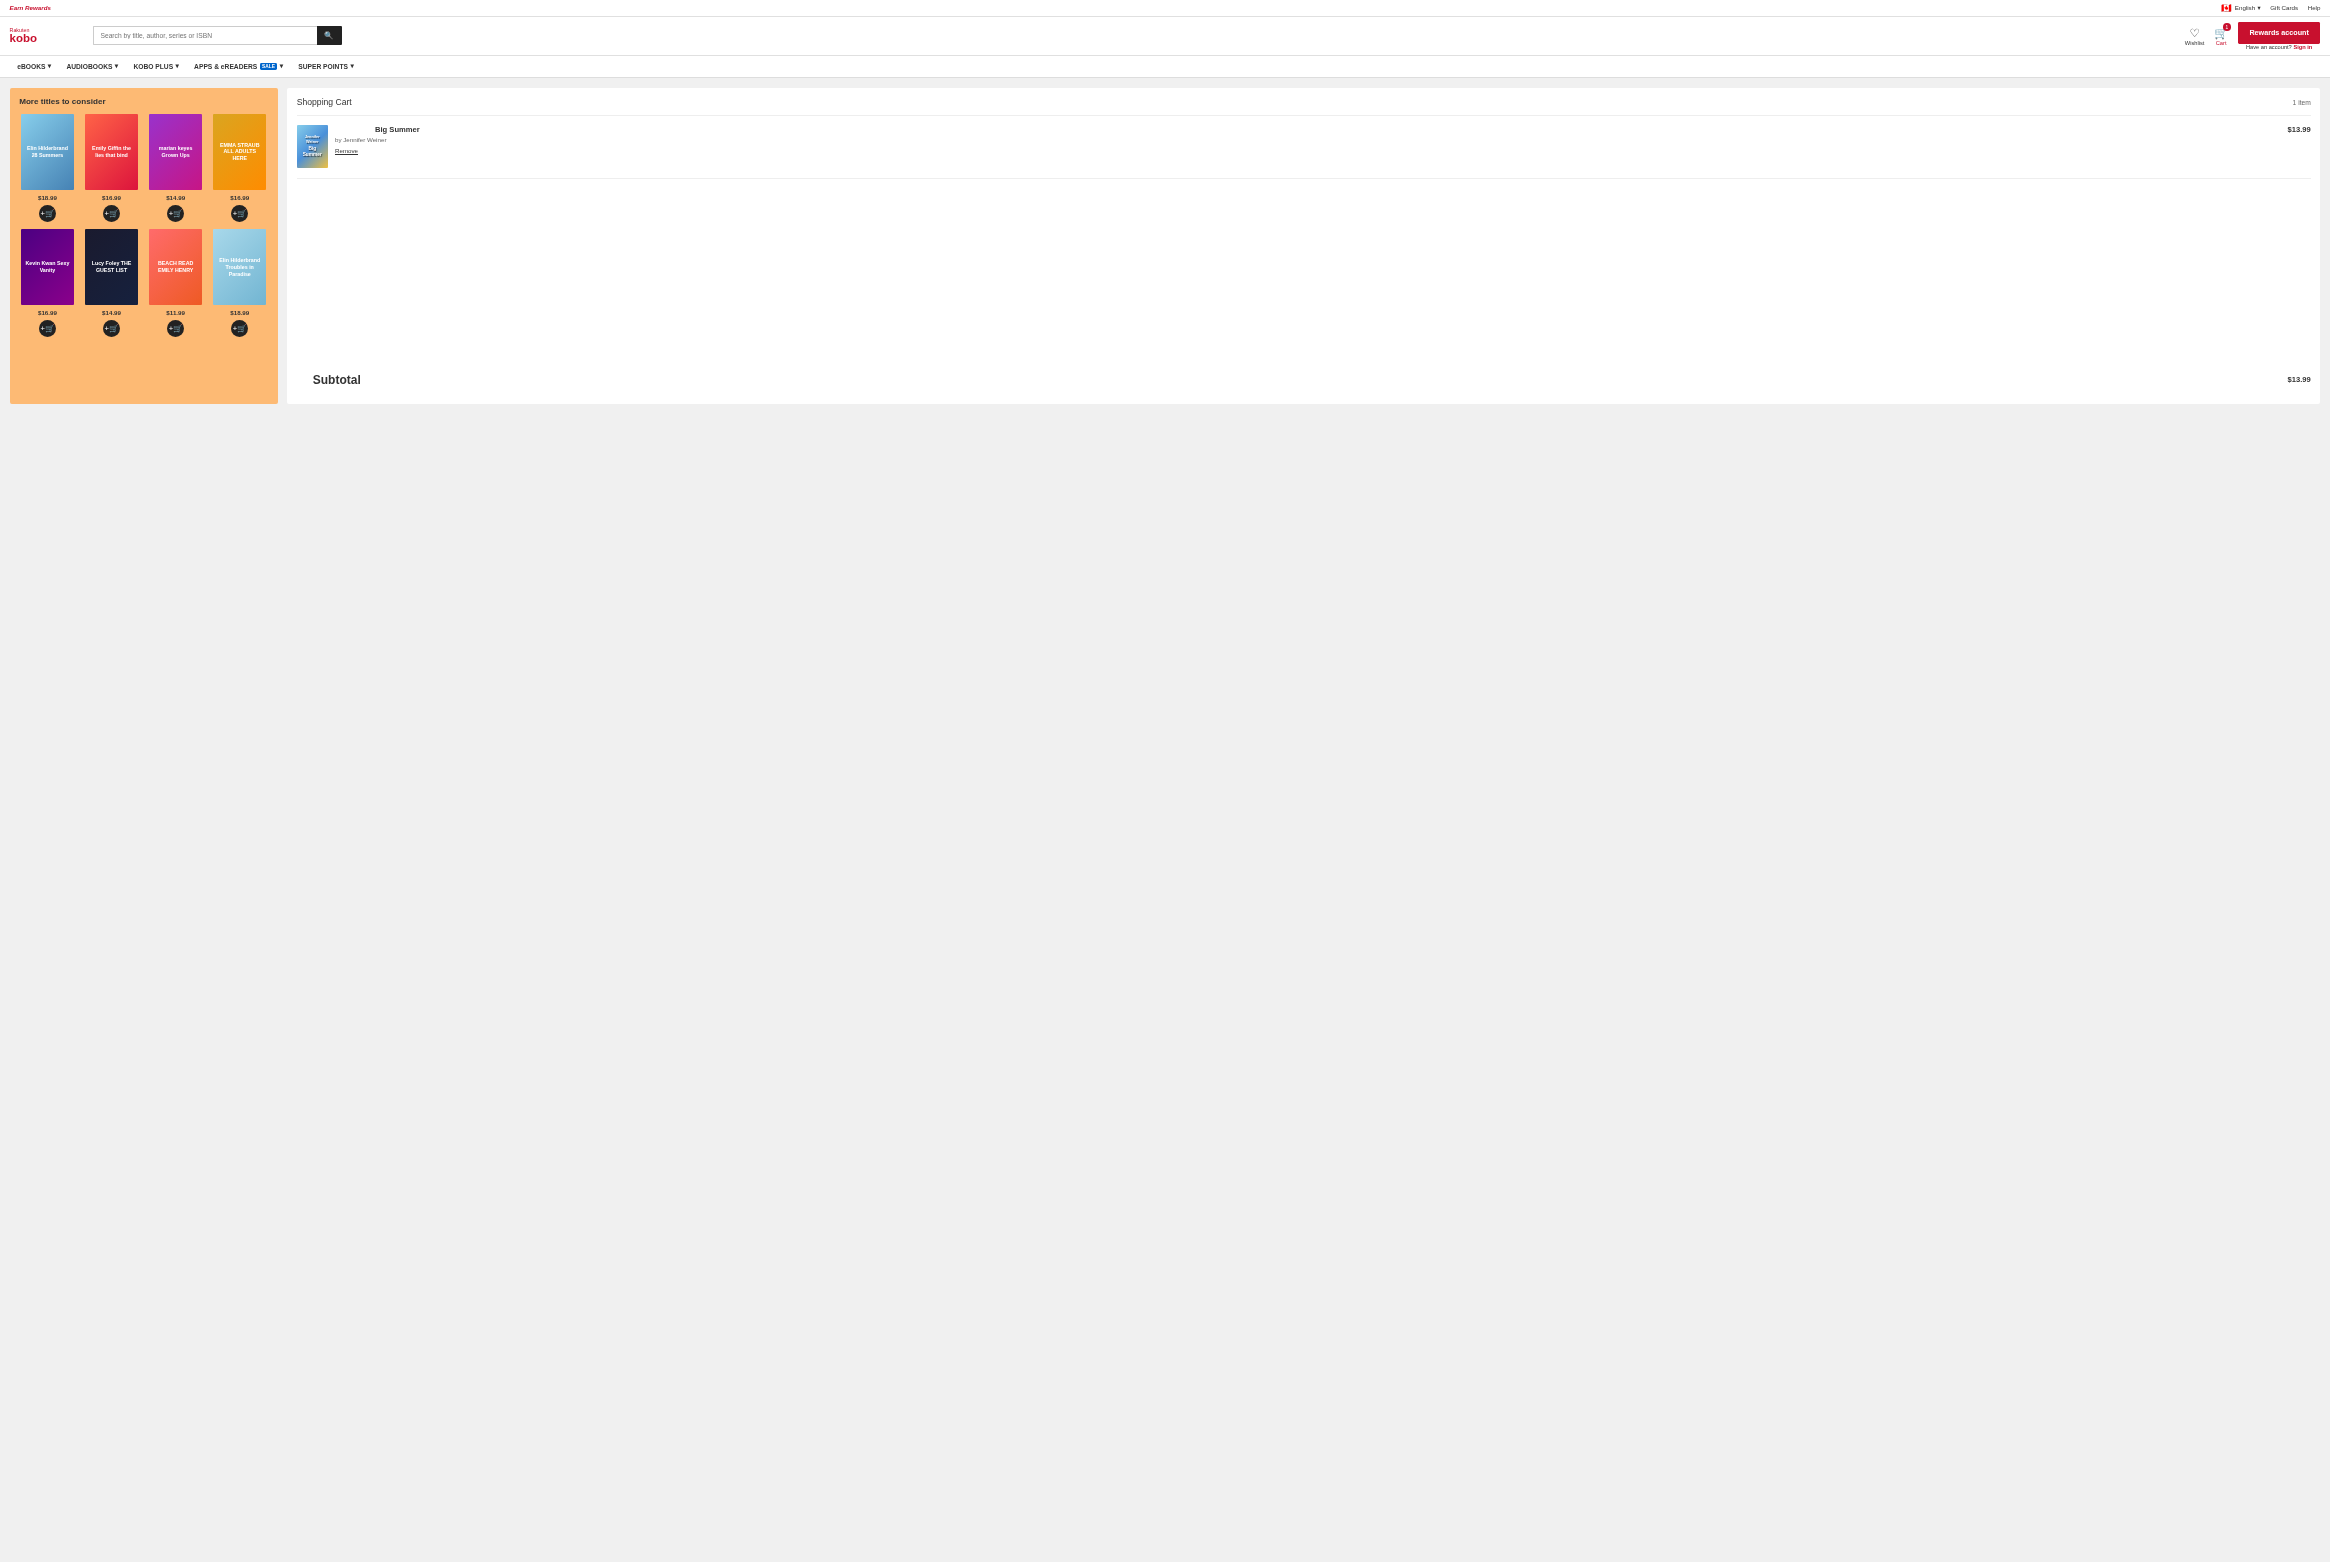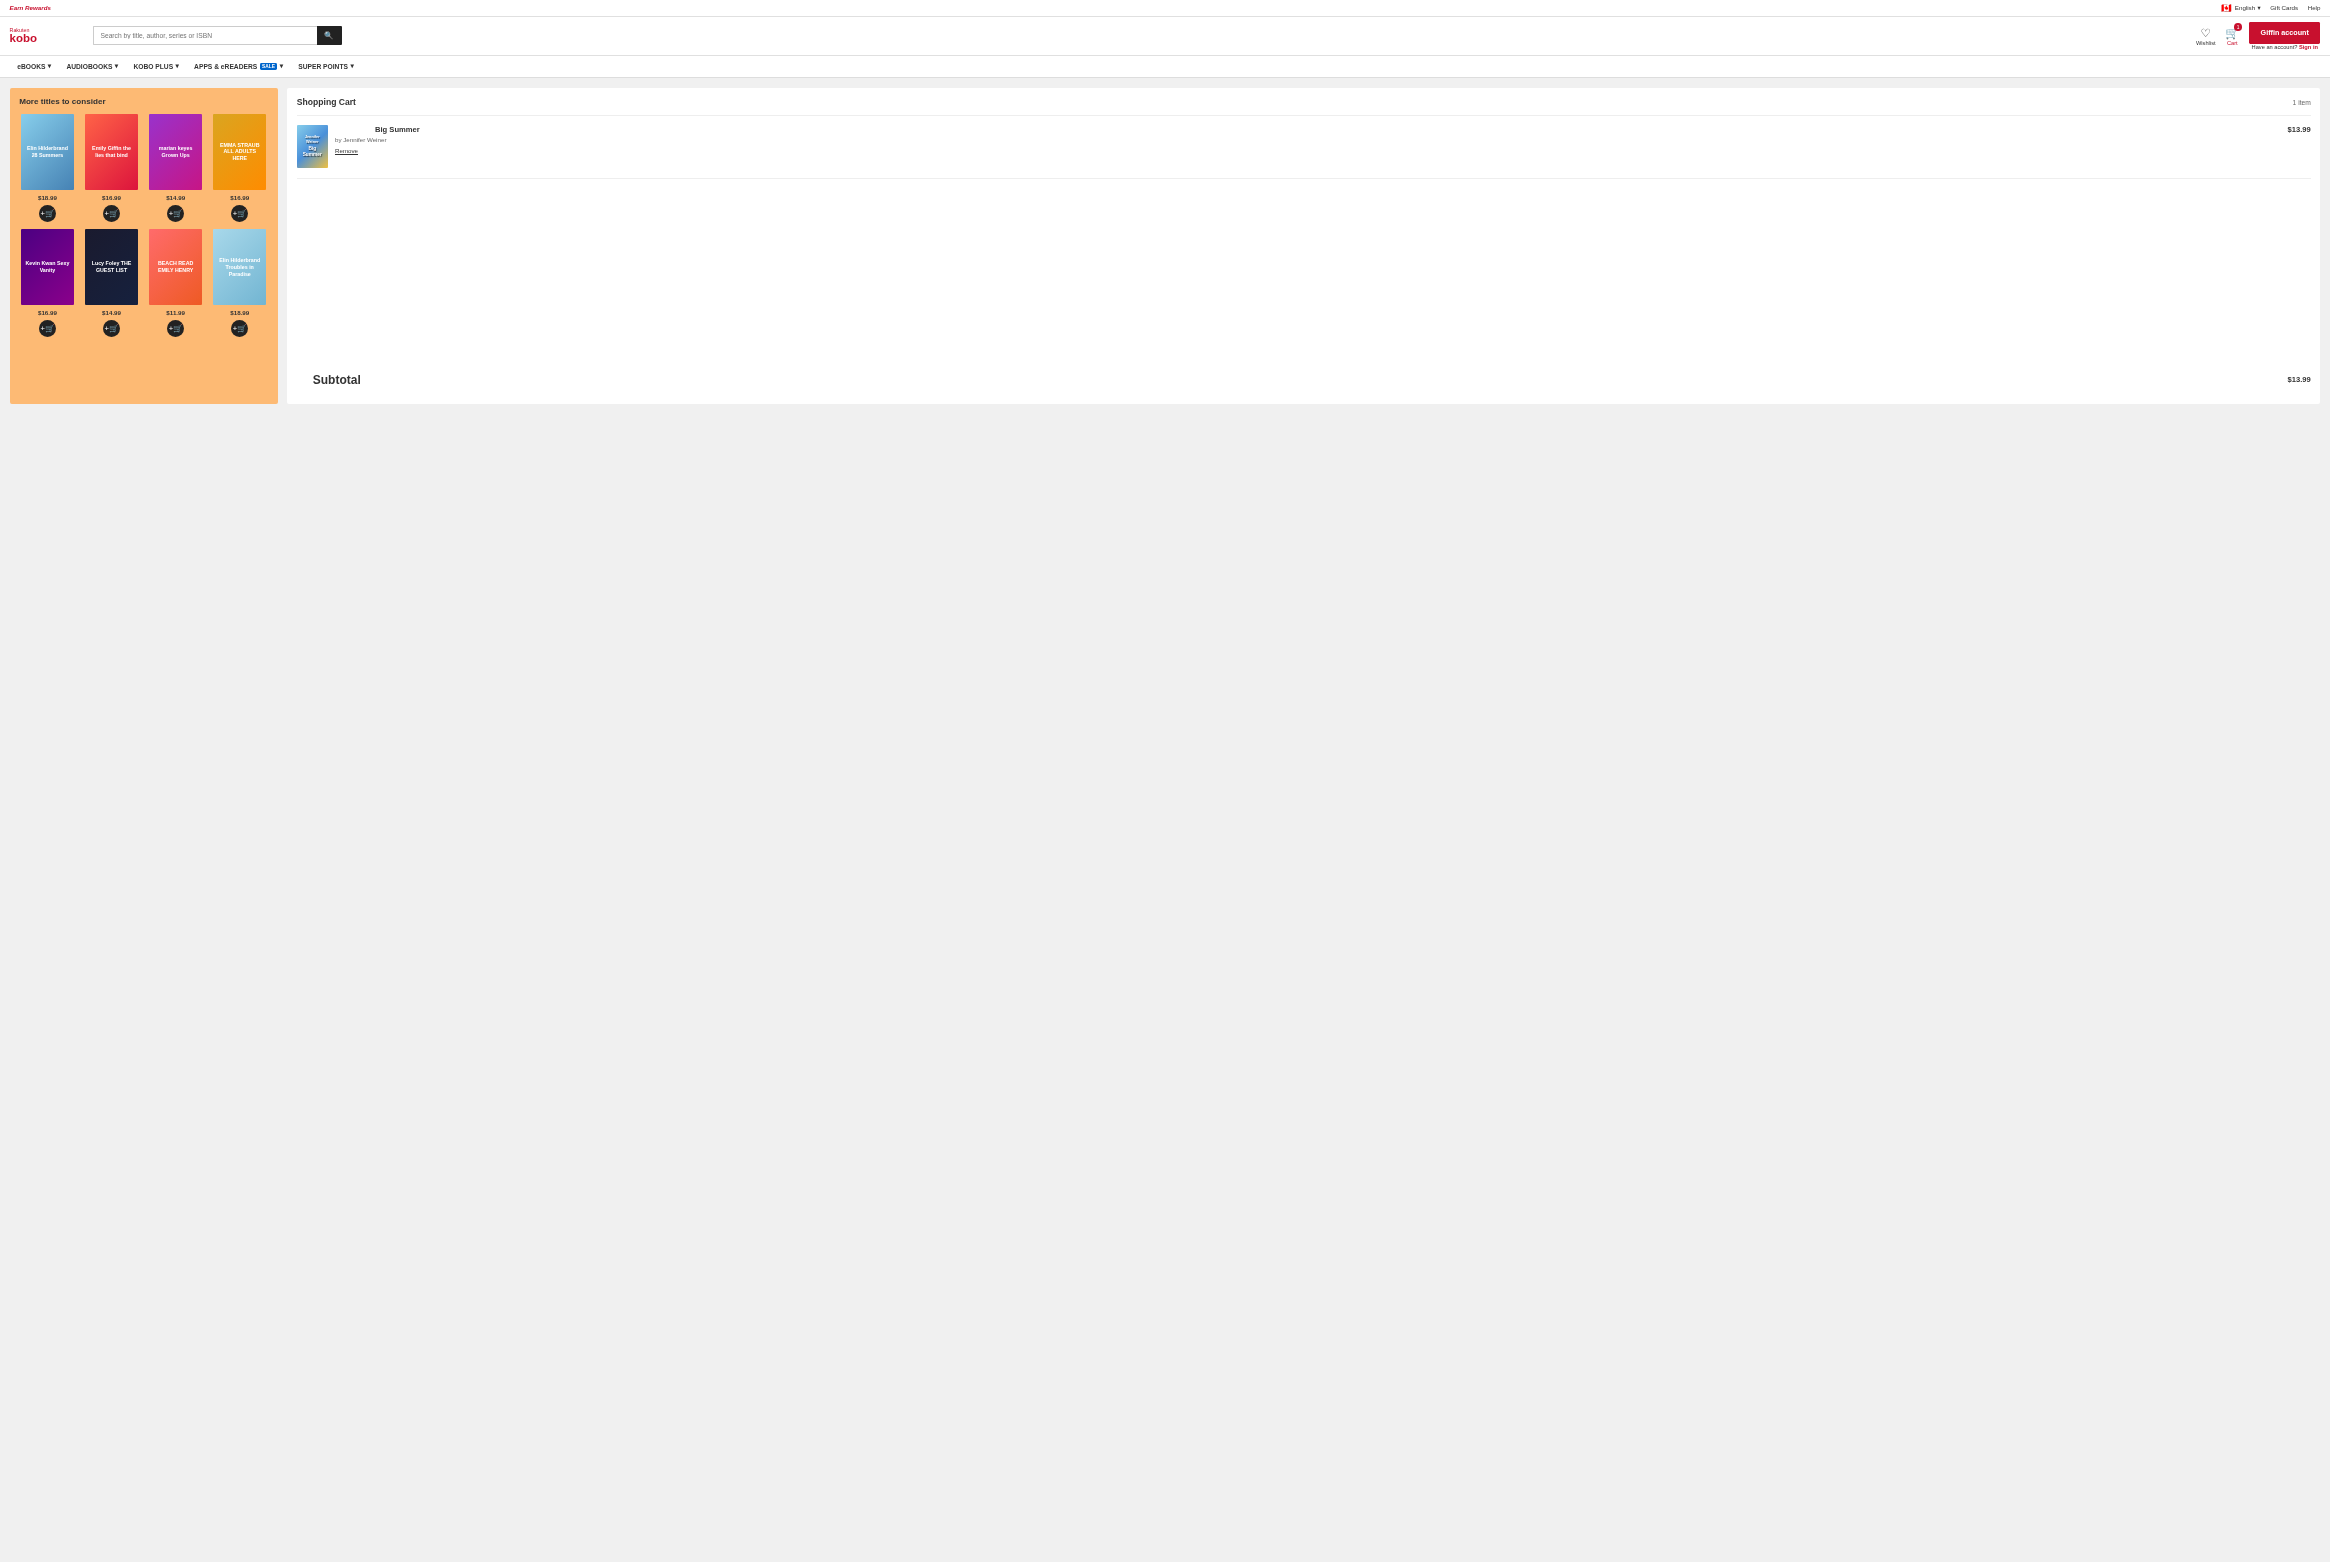--- a/index.html
+++ b/index.html
@@ -229,21 +229,21 @@
       flex-direction: column;
     }
     .cart-header {
       display: flex;
       justify-content: space-between;
       align-items: center;
       margin-bottom: 9.6px;
       padding-bottom: 7.2px;
       border-bottom: 0.5px solid #eee;
     }
-    .cart-header h2 { font-size: 8.6px; font-weight: bold; }
+    .cart-header h2 { font-size: 8.6px; font-weight: normal; }
     .cart-header .item-count { font-size: 6.7px; color: #666; }
     .cart-item {
       display: flex;
       align-items: flex-start;
       gap: 7.2px;
       padding-bottom: 9.6px;
       border-bottom: 0.5px solid #eee;
     }
     .cart-book-cover {
       width: 31px;
@@ -345,21 +345,21 @@
       <span>Wishlist</span>
     </button>
 
     <button class="cart-btn" style="position:relative;">
       <span class="icon">🛒</span>
       <span class="cart-badge">1</span>
       <span>Cart</span>
     </button>
 
     <div>
-      <button class="create-account-btn">Giffin account</button>
+      <button class="create-account-btn">Rewards account</button>
       <div class="signin-text">
         <span>Have an account?</span>
         <a>Sign in</a>
       </div>
     </div>
   </div>
 </div>
 
 <div class="nav-bar">
   <div class="nav-item">

